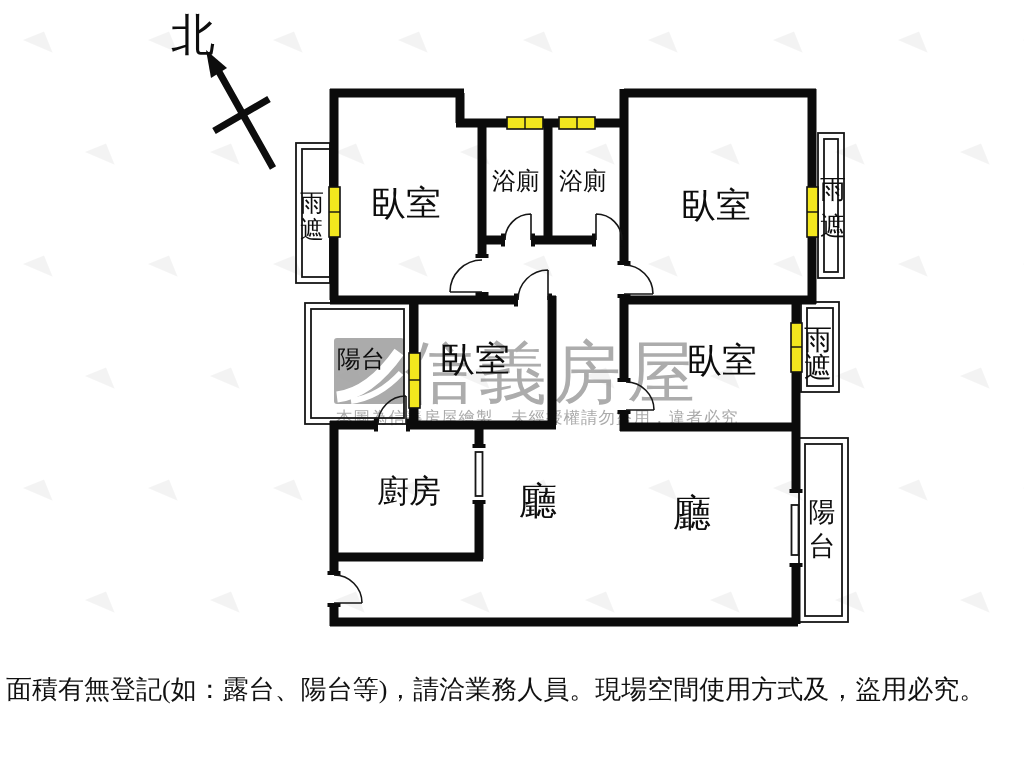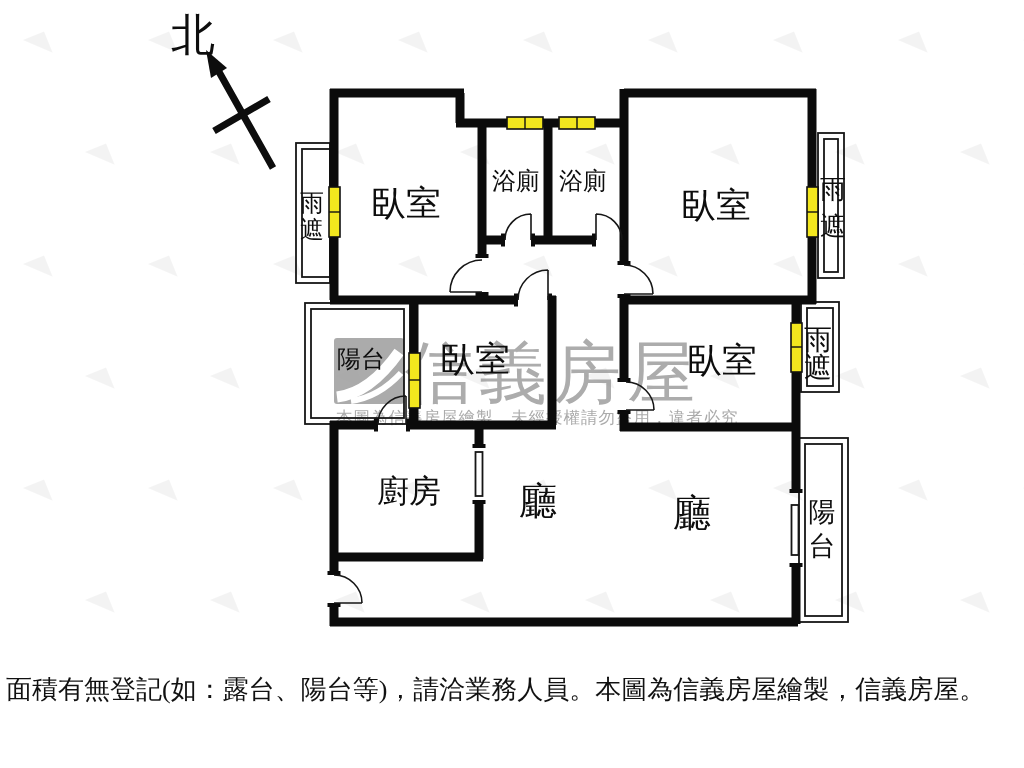--- a/index.html
+++ b/index.html
@@ -194,15 +194,15 @@
 
     <g>
       <text class="north" x="193" y="50">北</text>
       <path class="narrow" d="M273,168 L214,63 M214,131 L269,99"></path>
       <polygon points="206,50 227,68 211,78" fill="#0d0d0d"></polygon>
     </g>
   </svg>
 
   
   <div id="disclaimer">
-    <p>面積有無登記(如：露台、陽台等)，請洽業務人員。本圖為信義房屋繪製，信義房屋。</p>
+    <p>面積有無登記(如：露台、陽台等)，請洽業務人員。現場空間使用方式及，盜用必究。</p>
   </div>
 </div>
 
 </body></html>

